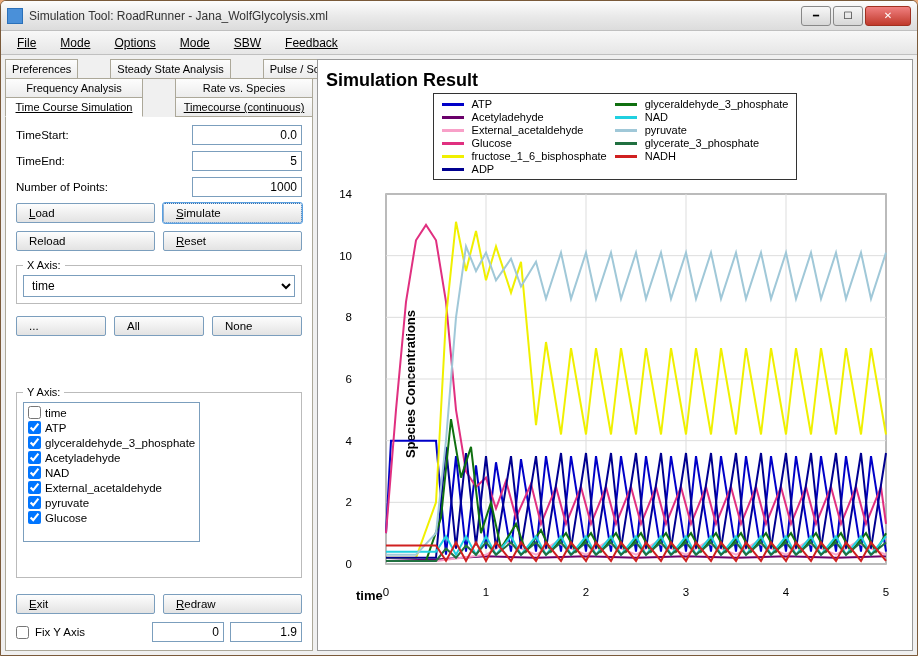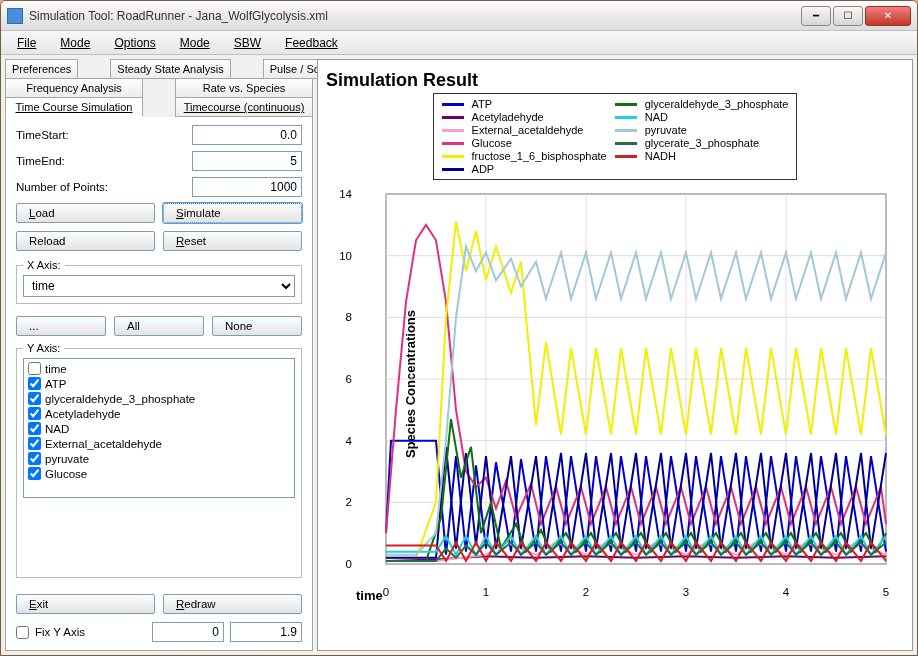--- a/index.html
+++ b/index.html
@@ -137,21 +137,21 @@
             <option>time</option>
           </select>
         </fieldset>
 
         <div class="three-btn-row">
           <div class="btn">...</div>
           <div class="btn">All</div>
           <div class="btn">None</div>
         </div>
 
-        <fieldset style="flex:1; display:flex; flex-direction:column;">
+        <fieldset style="flex:1; display:flex; flex-direction:row;margin-top:44px;">
           <legend>Y Axis:</legend>
           <div class="listbox" id="yaxis-list">
               <div class="item">
                 <input type="checkbox" style="">
                 <span>time</span>
               </div>
               <div class="item">
                 <input type="checkbox" checked="" style="">
                 <span>ATP</span>
               </div>

